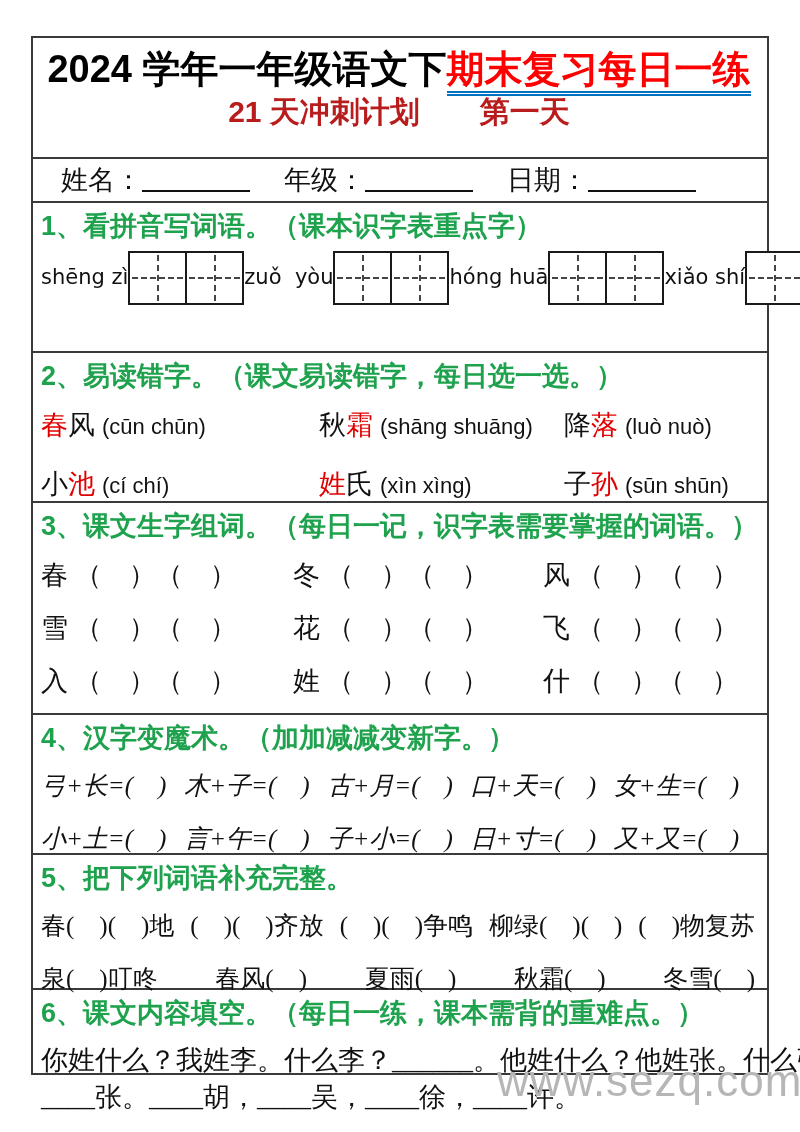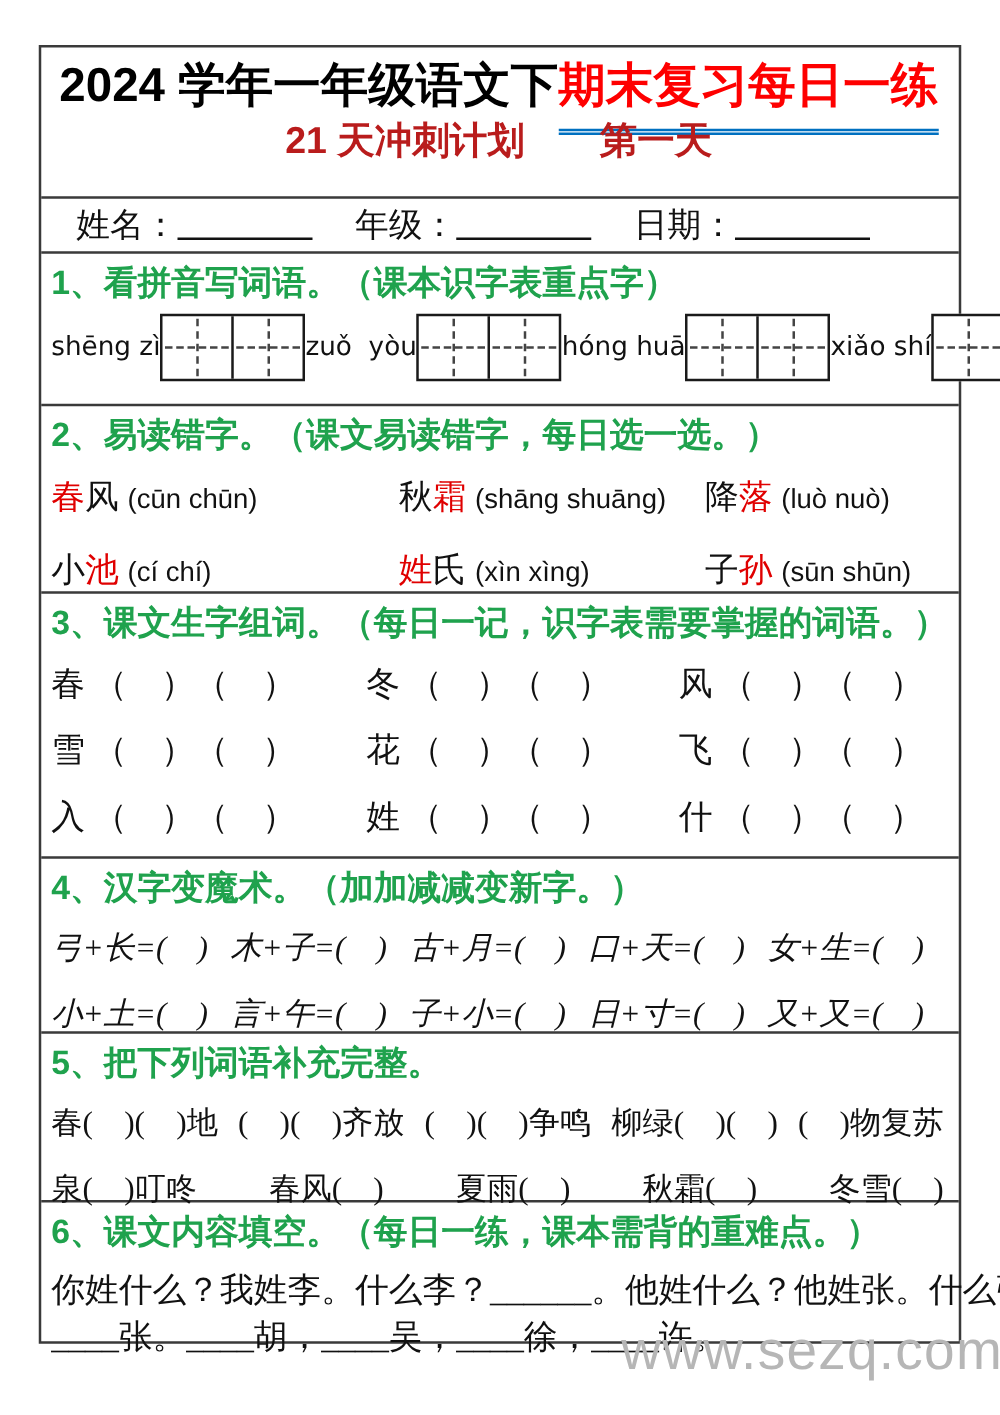--- a/index.html
+++ b/index.html
@@ -13,38 +13,38 @@
   }
   .block { box-sizing:border-box; padding:0 10px 0 8px; }
   .bt { border-top:2px solid #3a3a3a; }
 
   
   .title-block { height:119px; display:flex; flex-direction:column; align-items:center; }
   .main-title {
     margin-top:10px; font-family:"Liberation Sans", sans-serif; font-weight:bold;
     font-size:38px; line-height:1.15; white-space:nowrap; color:#000;
   }
-  .title-red { color:#fe0000; border-bottom:5px double #0070c0; padding-bottom:13px; }
+  .title-red { color:#fe0000; border-bottom:5px double #0070c0; padding-bottom:1px; }
   .subtitle {
     margin-top:0; font-family:"Liberation Sans", sans-serif; font-weight:bold;
     font-size:30px; color:#b91c1c; white-space:pre;
   }
 
   
   .info-row { height:42px; display:flex; align-items:center; padding-left:28px; font-size:27px; }
   .info-label { white-space:pre; }
   .info-blank { display:inline-block; width:108px; height:22px; border-bottom:2px solid #111; margin-right:34px; }
 
   
   .sec { box-sizing:border-box; }
   .sec-head {
     margin:5px 0 0 0; font-family:"Liberation Sans", sans-serif; font-weight:bold;
     font-size:27px; color:#1fa24d; white-space:nowrap;
   }
-  .s1 { height:122px; } .s2 { height:150px; } .s3 { height:212px; }
+  .s1 { height:150px; } .s2 { height:150px; } .s3 { height:212px; }
   .s4 { height:140px; } .s5 { height:135px; } .s6 { height:124px; }
 
   
   .py-grid-row { display:flex; justify-content:space-between; padding:7px 4px 0 0; }
   .py-col { display:flex; flex-direction:row; align-items:center; }
   .pinyin { font-family:"DejaVu Sans", sans-serif; font-size:21px; white-space:pre; margin-bottom:3px; color:#111; }
   .tian-group { display:inline-flex; border:2px solid #1a1a1a; background:#fff; }
   .tian { width:55px; height:50px; position:relative; }
   .tian + .tian { border-left:2px solid #1a1a1a; }
   .tian::before { content:""; position:absolute; left:50%; top:2px; bottom:2px; border-left:2px dashed #444; margin-left:-1px; }

